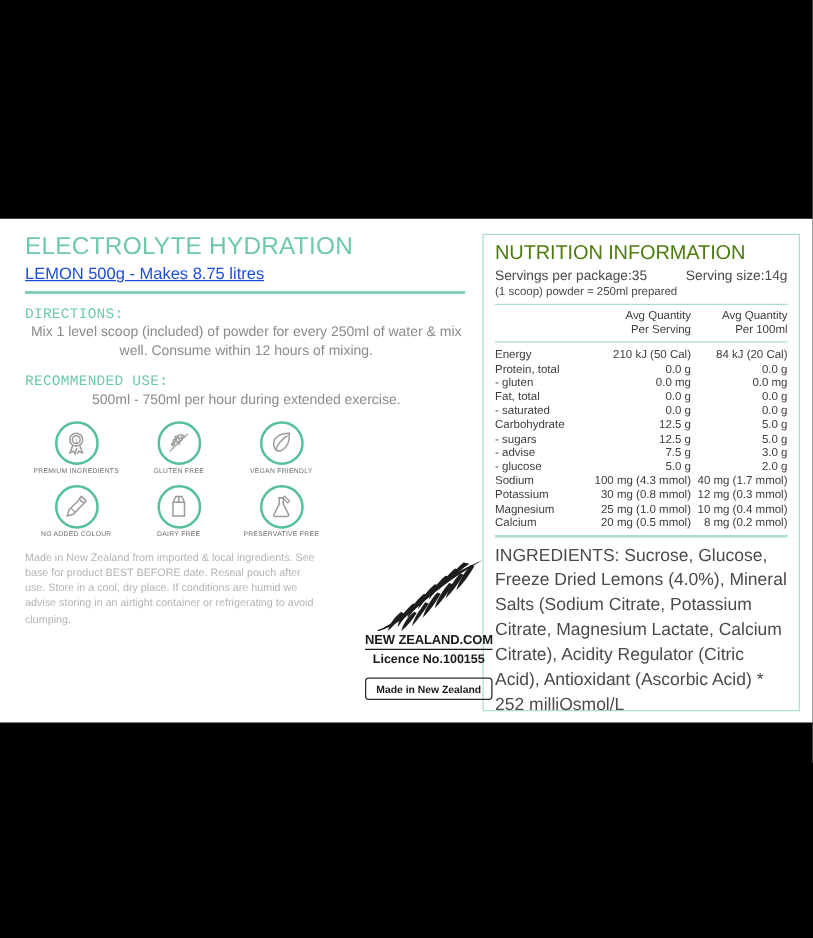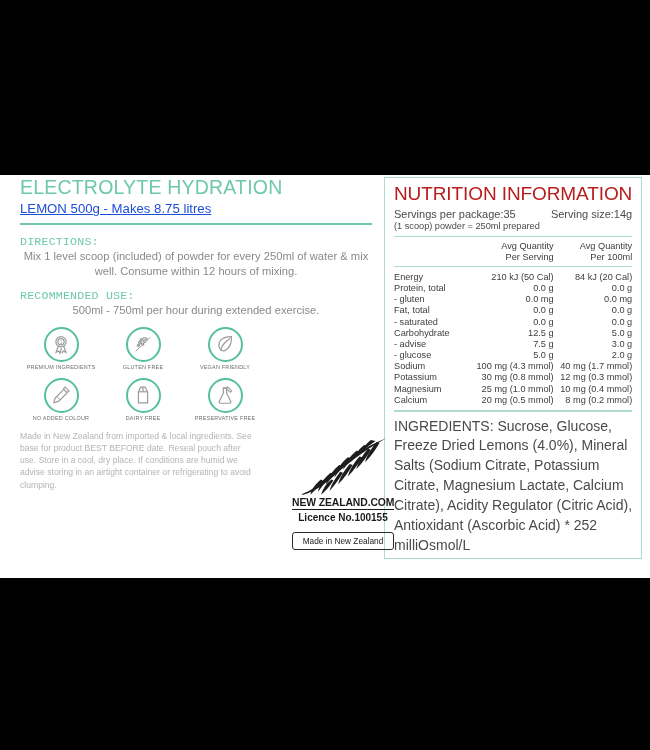--- a/index.html
+++ b/index.html
@@ -6,21 +6,21 @@
   body{
     width:650px;height:750px;background:#000000;
     font-family:"Liberation Sans","DejaVu Sans",sans-serif;
     overflow:hidden;
   }
   .stage{position:relative;width:650px;height:750px;background:#000;}
   .label-card{
     position:absolute;left:0;top:175px;width:650px;height:403px;
     background:#ffffff;box-sizing:border-box;
   }
-  .cols{display:flex;width:100%;height:100%;box-sizing:border-box;padding:2px 10px 6px 20px;}
+  .cols{display:flex;width:100%;height:100%;box-sizing:border-box;padding:12px 10px 6px 20px;}
   .left-col{width:362px;box-sizing:border-box;padding-right:8px;position:relative;}
   .right-col{flex:1;box-sizing:border-box;padding-left:4px;}
 
   
   .prod-title{
     color:#6ec9a8;font-size:19.5px;letter-spacing:.2px;
     line-height:1.05;font-weight:400;white-space:nowrap;
   }
   .prod-sub{
     color:#1d4ed8;font-size:13.2px;margin-top:4px;font-weight:400;white-space:nowrap;text-decoration:underline;
@@ -56,29 +56,29 @@
   
   .nz-block{position:absolute;left:272px;top:258px;width:102px;text-align:center;}
   .nz-fern{width:96px;height:62px;margin:0 auto;}
   .nz-name{
     font-size:10.4px;font-weight:bold;color:#1a1a1a;letter-spacing:-.1px;
     border-bottom:1.4px solid #1a1a1a;padding-bottom:1px;white-space:nowrap;
   }
   .nz-lic{font-size:10px;font-weight:bold;color:#1a1a1a;margin-top:2px;white-space:nowrap;}
   .nz-made{
     margin-top:9px;border:1.4px solid #2b2b2b;border-radius:3px;
-    font-size:8.3px;font-weight:normal;color:#1a1a1a;padding:3px 2px;white-space:nowrap;
+    font-size:8.3px;font-weight:bold;color:#1a1a1a;padding:3px 2px;white-space:nowrap;
   }
 
   
   .nip{
     border:1.4px solid #aeddcd;box-sizing:border-box;
     padding:6px 9px 8px 9px;height:382px;
   }
-  .nip-title{font-size:19px;color:#b91c1c;letter-spacing:-.1px;line-height:1.1;white-space:nowrap;}
+  .nip-title{font-size:16px;color:#4d7c0f;letter-spacing:-.1px;line-height:1.1;white-space:nowrap;}
   .nip-serv{display:flex;justify-content:space-between;font-size:11px;color:#4a4a4a;margin-top:3px;}
   .nip-serv2{font-size:9.2px;color:#4a4a4a;margin-top:1px;}
   .nip-rule{height:1.2px;background:#aeddcd;margin:5px 0 3px 0;}
   .nip-rule.thin{margin:3px 0 4px 0;}
 
   table.nip-tbl{width:100%;border-collapse:collapse;font-size:9.2px;color:#3d3d3d;}
   table.nip-tbl td{padding:0.6px 0;vertical-align:bottom;white-space:nowrap;}
   td.nm{text-align:left;}
   td.v{text-align:right;width:33%;}
   .hdr td{text-align:right;color:#3d3d3d;line-height:1.18;padding-bottom:2px;}
@@ -285,20 +285,25 @@
                   <td class="nm ind1">- saturated</td>
                   <td class="v">0.0 g</td>
                   <td class="v">0.0 g</td>
                 </tr>
                 <tr>
                   <td class="nm">Carbohydrate</td>
                   <td class="v">12.5 g</td>
                   <td class="v">5.0 g</td>
                 </tr>
                 <tr>
+                  <td class="nm ind1">- sugars</td>
+                  <td class="v">12.5 g</td>
+                  <td class="v">5.0 g</td>
+                </tr>
+                <tr>
                   <td class="nm ind2">- advise</td>
                   <td class="v">7.5 g</td>
                   <td class="v">3.0 g</td>
                 </tr>
                 <tr>
                   <td class="nm ind2">- glucose</td>
                   <td class="v">5.0 g</td>
                   <td class="v">2.0 g</td>
                 </tr>
                 <tr>

